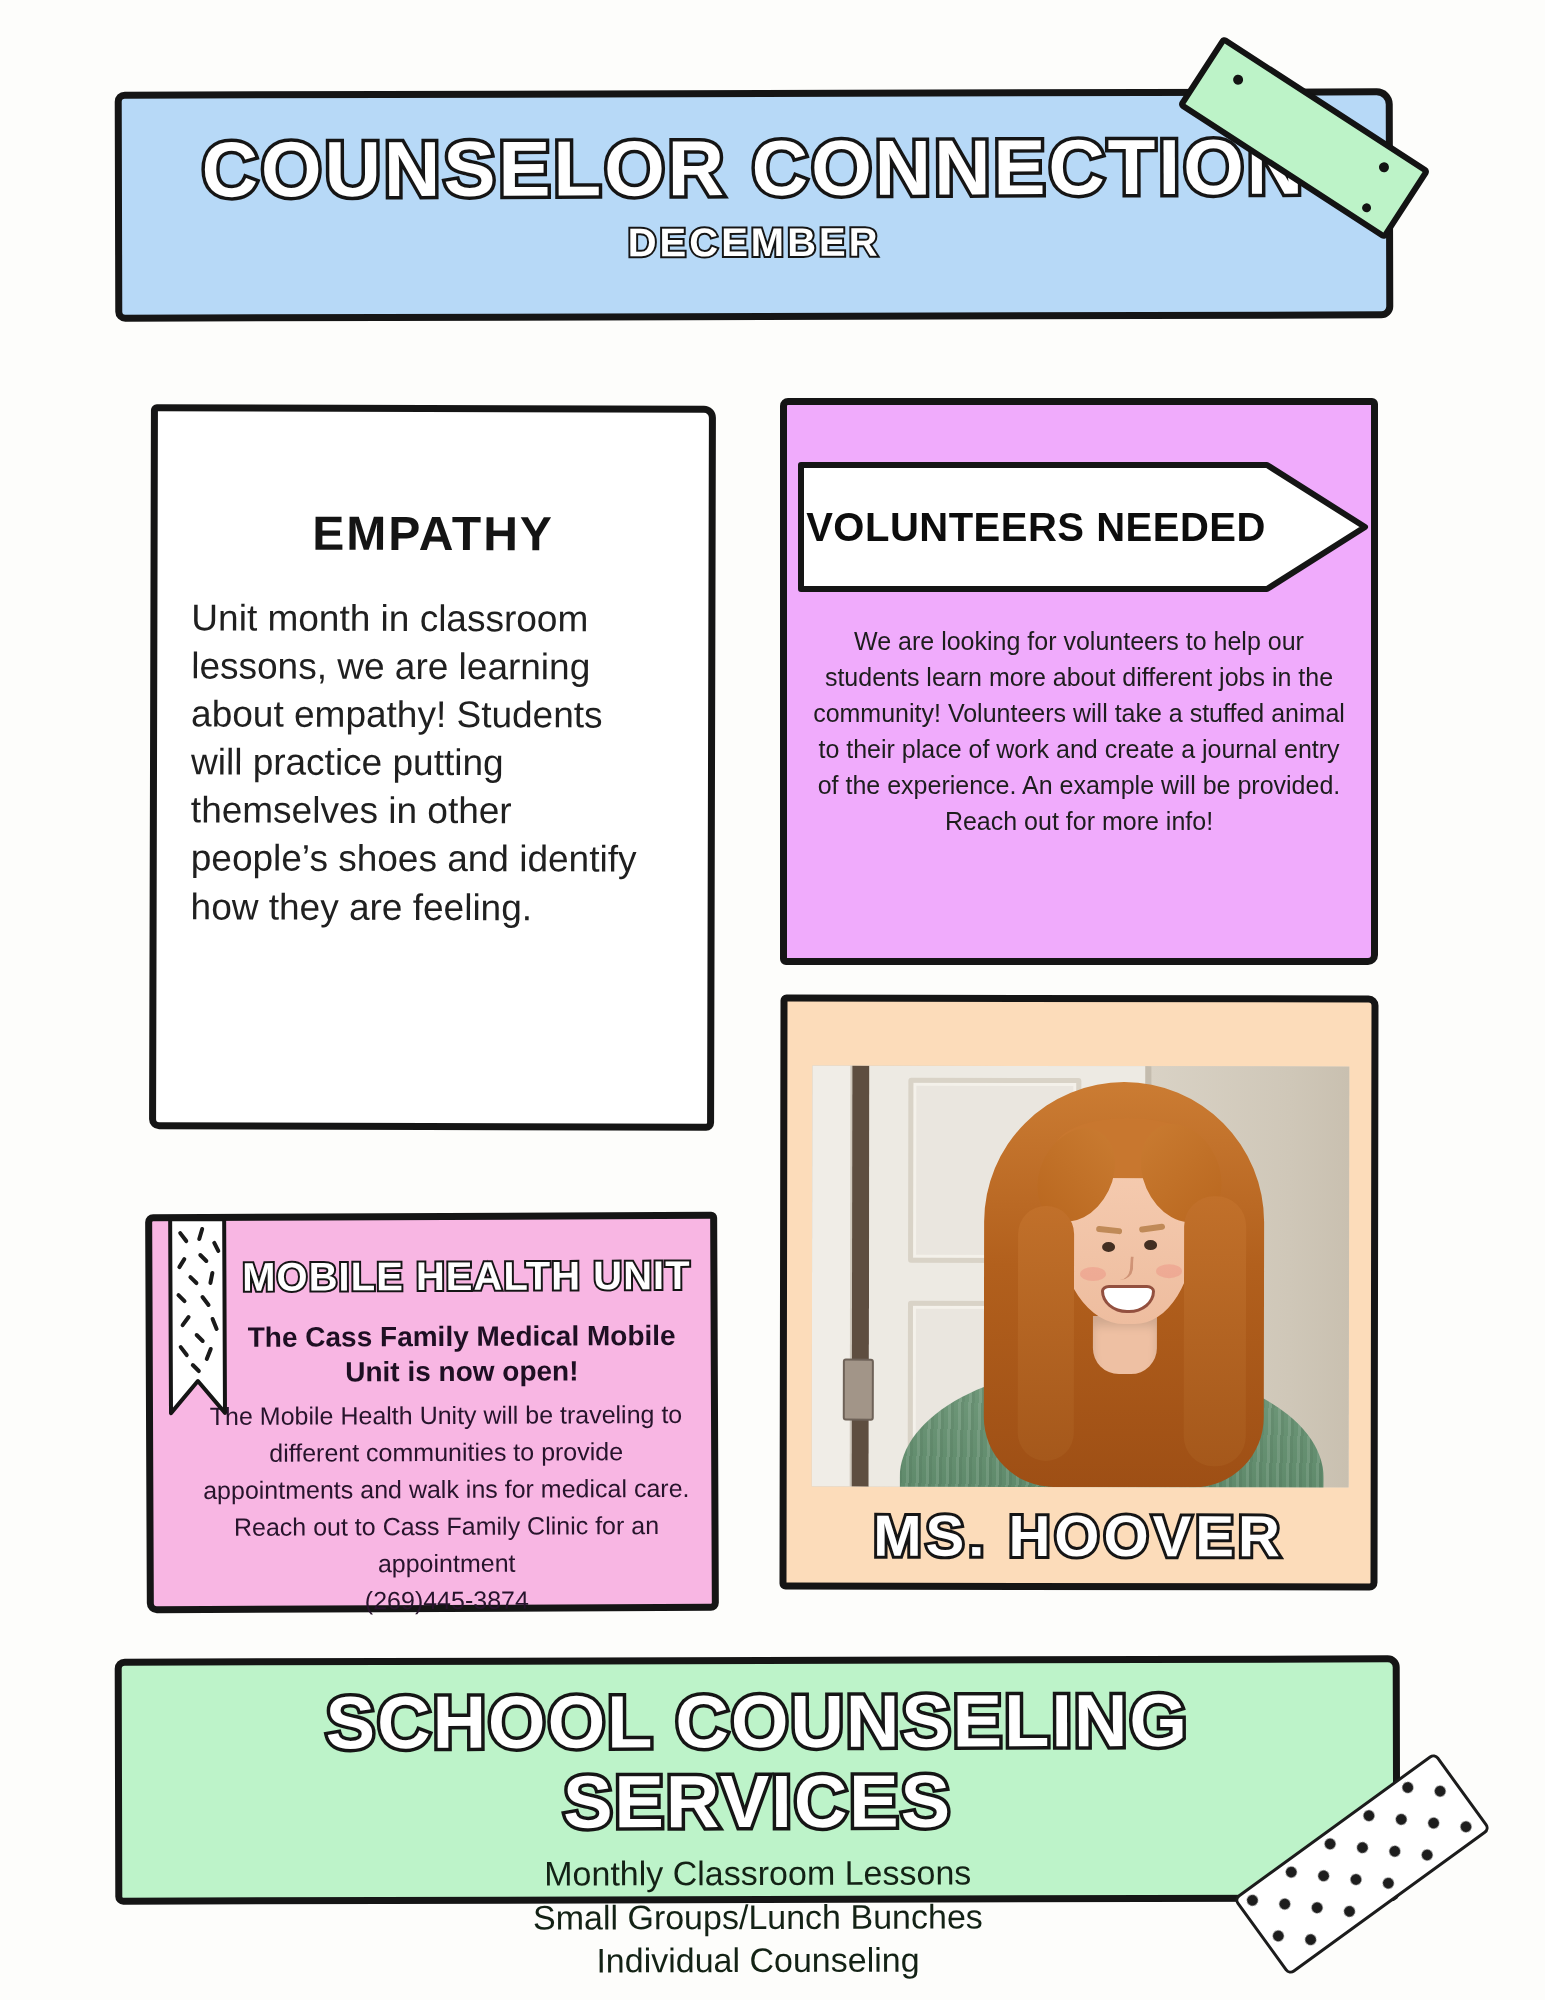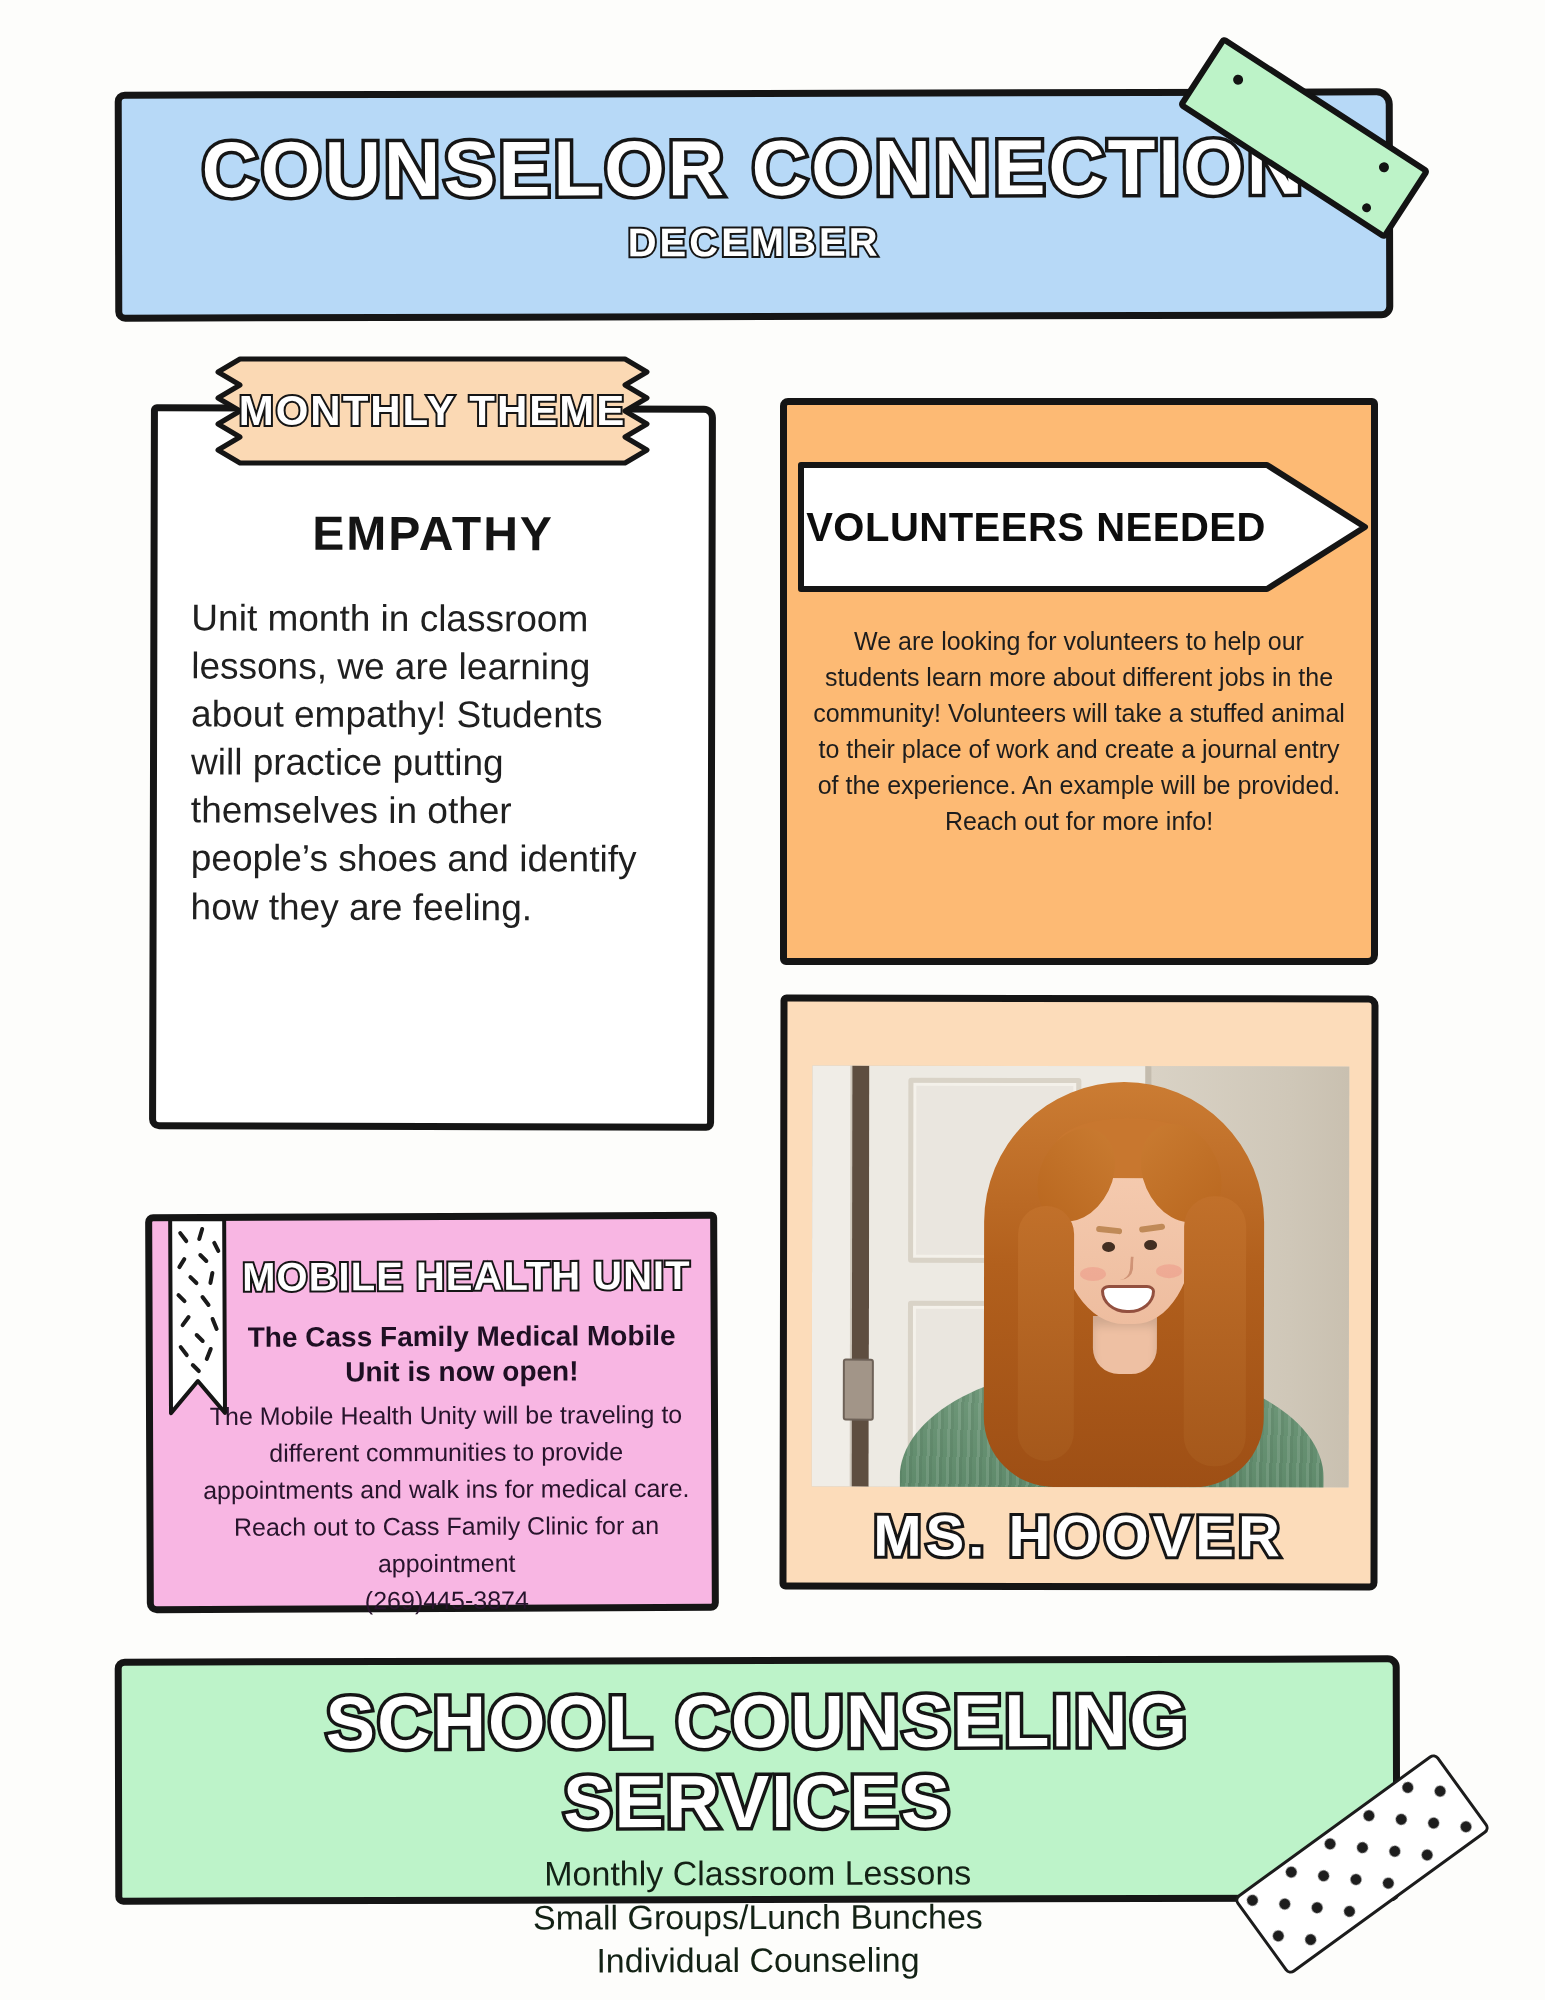--- a/index.html
+++ b/index.html
@@ -60,21 +60,21 @@
   .tag-theme svg{position:absolute;left:0;top:0;}
   .tag-label{
     position:absolute;left:0;top:0;width:100%;height:100%;
     display:flex;align-items:center;justify-content:center;
     font-size:42px;letter-spacing:2px;
     -webkit-text-stroke-width:4px;
   }
 
   
   .box-volunteers{
-    left:780px;top:398px;width:598px;height:567px;background:#fdba74;
+    left:780px;top:398px;width:598px;height:567px;background:#f0abfc;
     border-radius:8px 6px 10px 6px;
   }
   .arrow-banner{position:relative;margin:52px 10px 0 10px;height:140px;}
   .arrow-banner svg{position:absolute;left:0;top:0;}
   .arrow-label{
     position:absolute;left:0;top:0;width:478px;height:140px;
     display:flex;align-items:center;justify-content:center;
     font-weight:bold;font-size:40px;color:#0d0d0d;letter-spacing:0.5px;
   }
   .vol-body{
@@ -201,26 +201,20 @@
   <div class="tape-green">
     <span class="dot d1"></span>
     <span class="dot d2"></span>
     <span class="dot d3"></span>
   </div>
 
   <section class="box box-empathy">
     <div class="empathy-heading">EMPATHY</div>
     <p class="empathy-body">Unit month in classroom lessons, we are learning about empathy! Students will practice putting themselves in other people’s shoes and identify how they are feeling.</p>
   </section>
-  <div class="tag-theme">
-    <svg width="445" height="112" viewBox="0 0 445 112">
-      <path d="M30,4 L415,4 L437,17 L415,30 L437,43 L415,56 L437,69 L415,82 L437,95 L415,108 L30,108 L8,95 L30,82 L8,69 L30,56 L8,43 L30,30 L8,17 Z" fill="#fbd9b4" stroke="#151515" stroke-width="5" stroke-linejoin="round"></path>
-    </svg>
-    <span class="outline tag-label">MONTHLY THEME</span>
-  </div>
 
   <section class="box box-volunteers">
     <div class="arrow-banner">
       <svg width="575" height="140" viewBox="0 0 575 140">
         <path d="M4,8 L470,8 L568,70 L470,132 L4,132 Z" fill="#ffffff" stroke="#151515" stroke-width="6" stroke-linejoin="round"></path>
       </svg>
       <span class="arrow-label">VOLUNTEERS NEEDED</span>
     </div>
     <p class="vol-body">We are looking for volunteers to help our students learn more about different jobs in the community! Volunteers will take a stuffed animal to their place of work and create a journal entry of the experience. An example will be provided. Reach out for more info!</p>
   </section>

